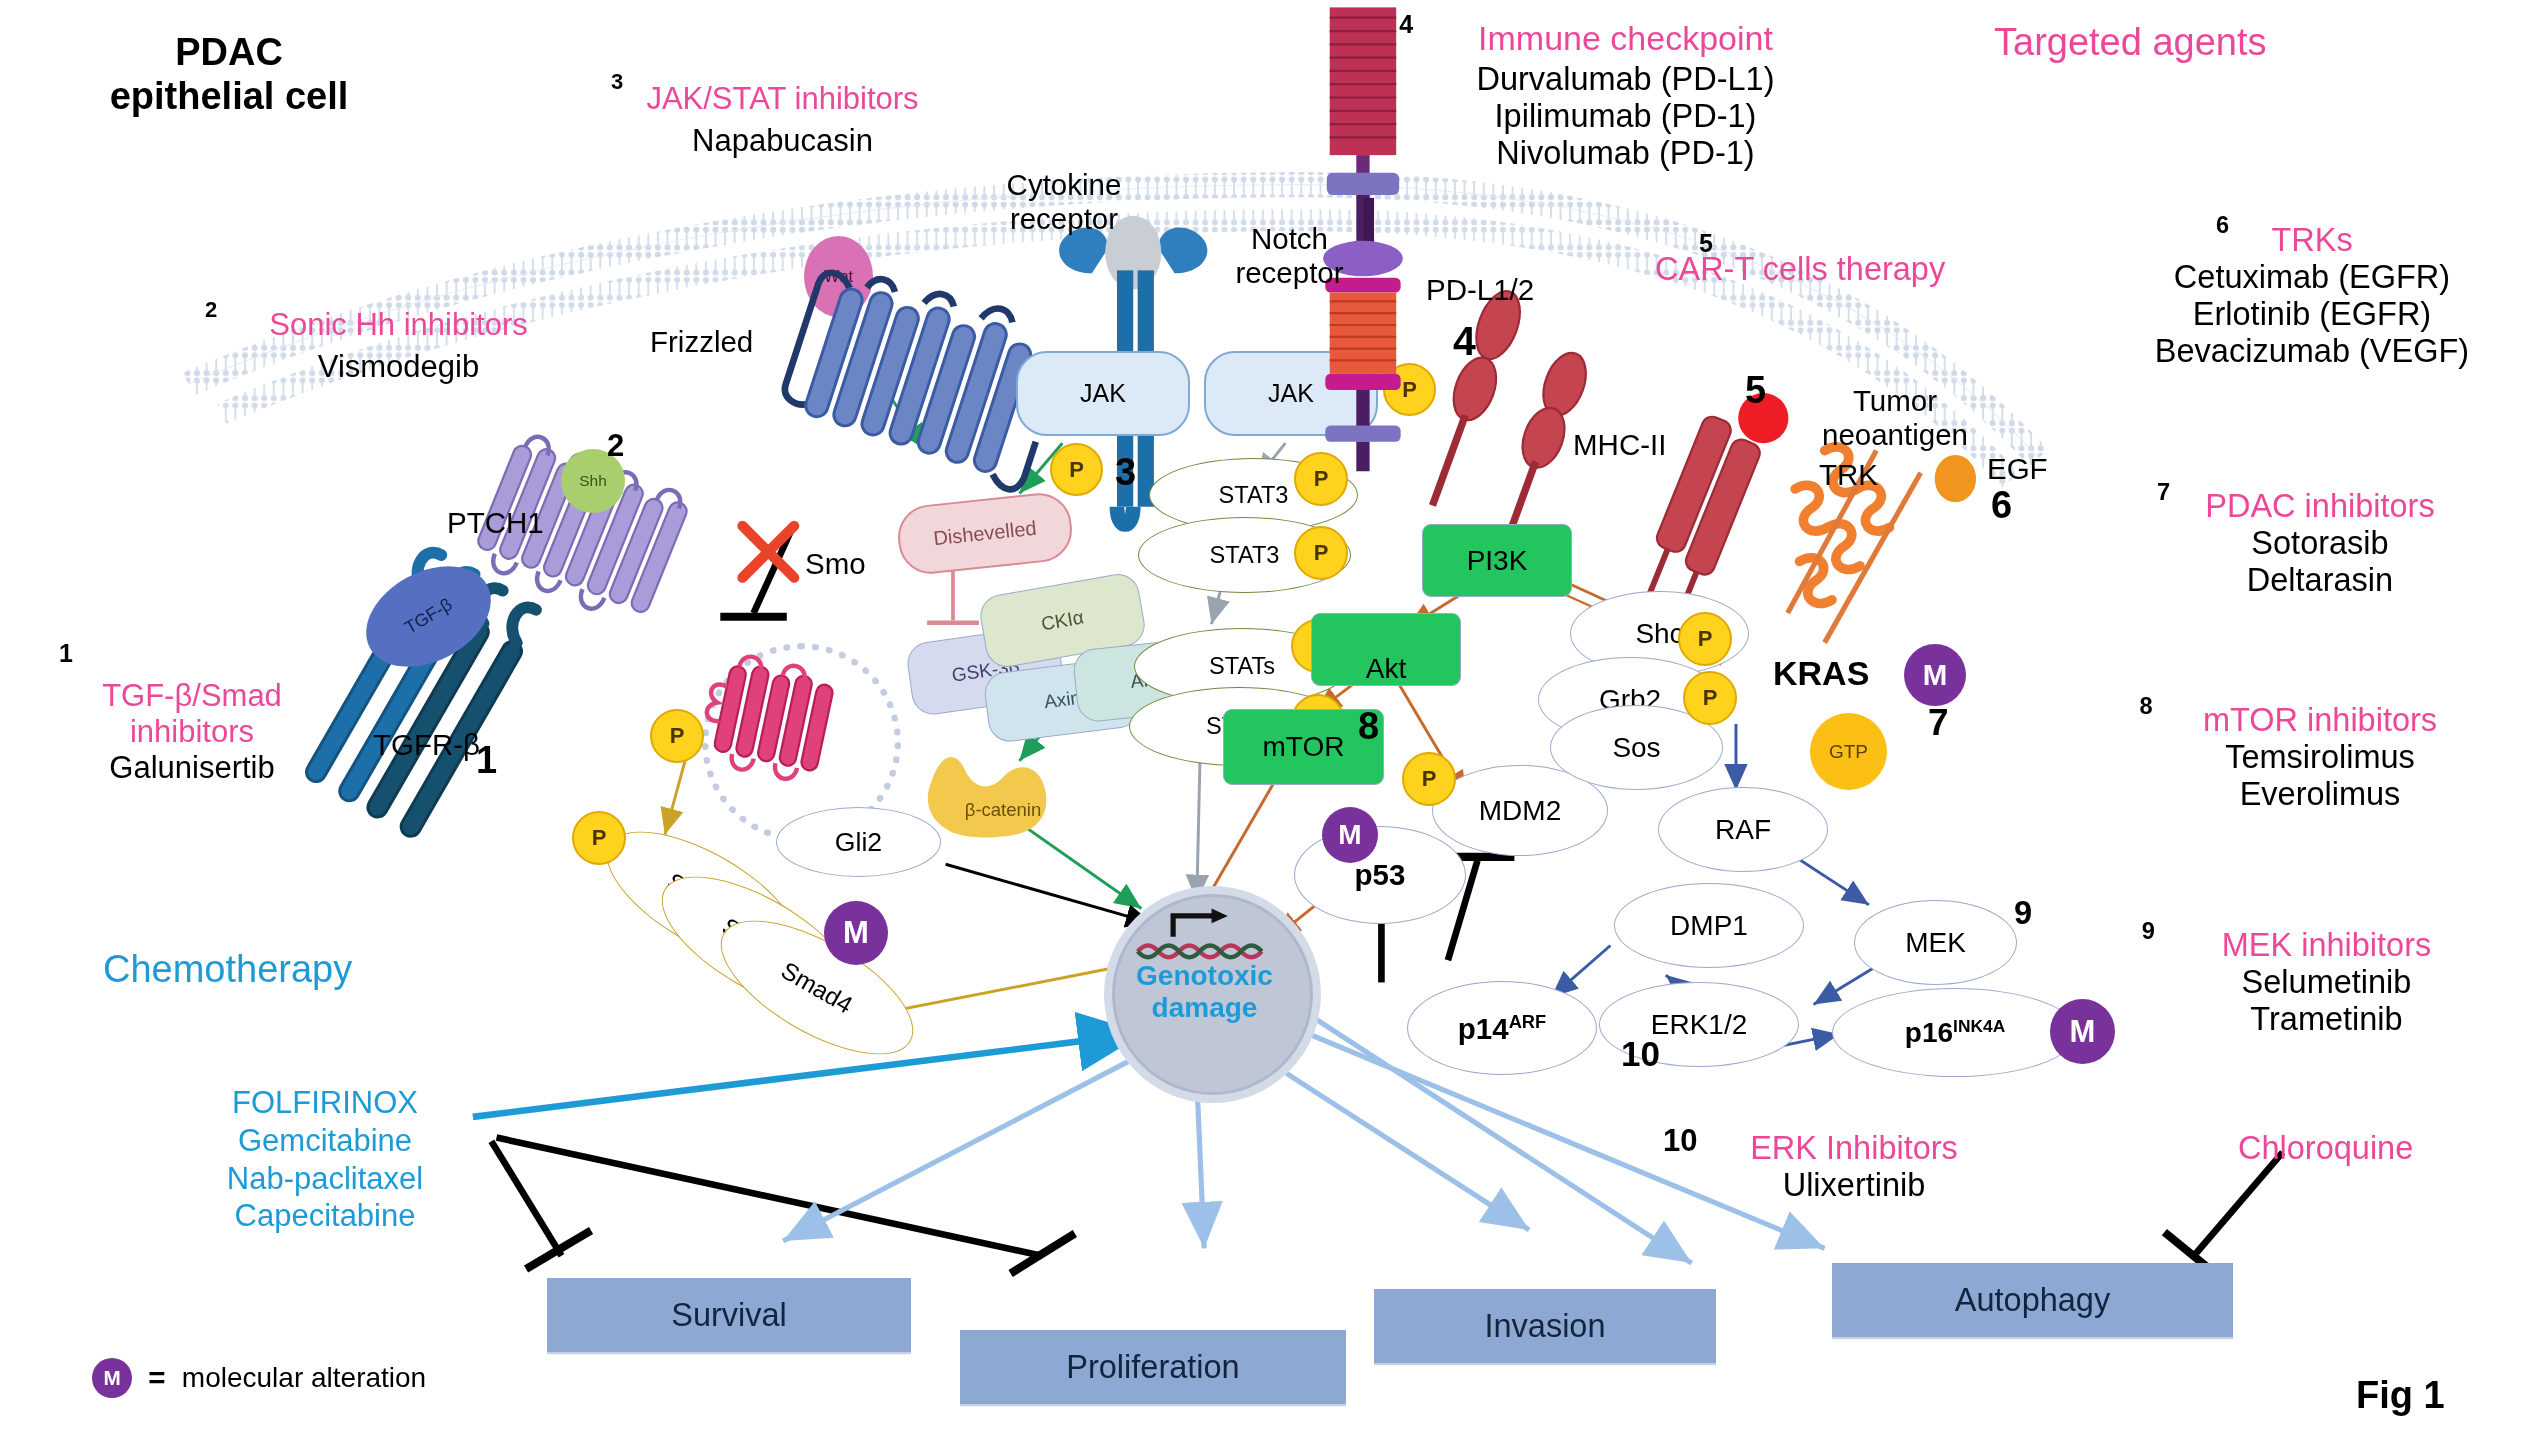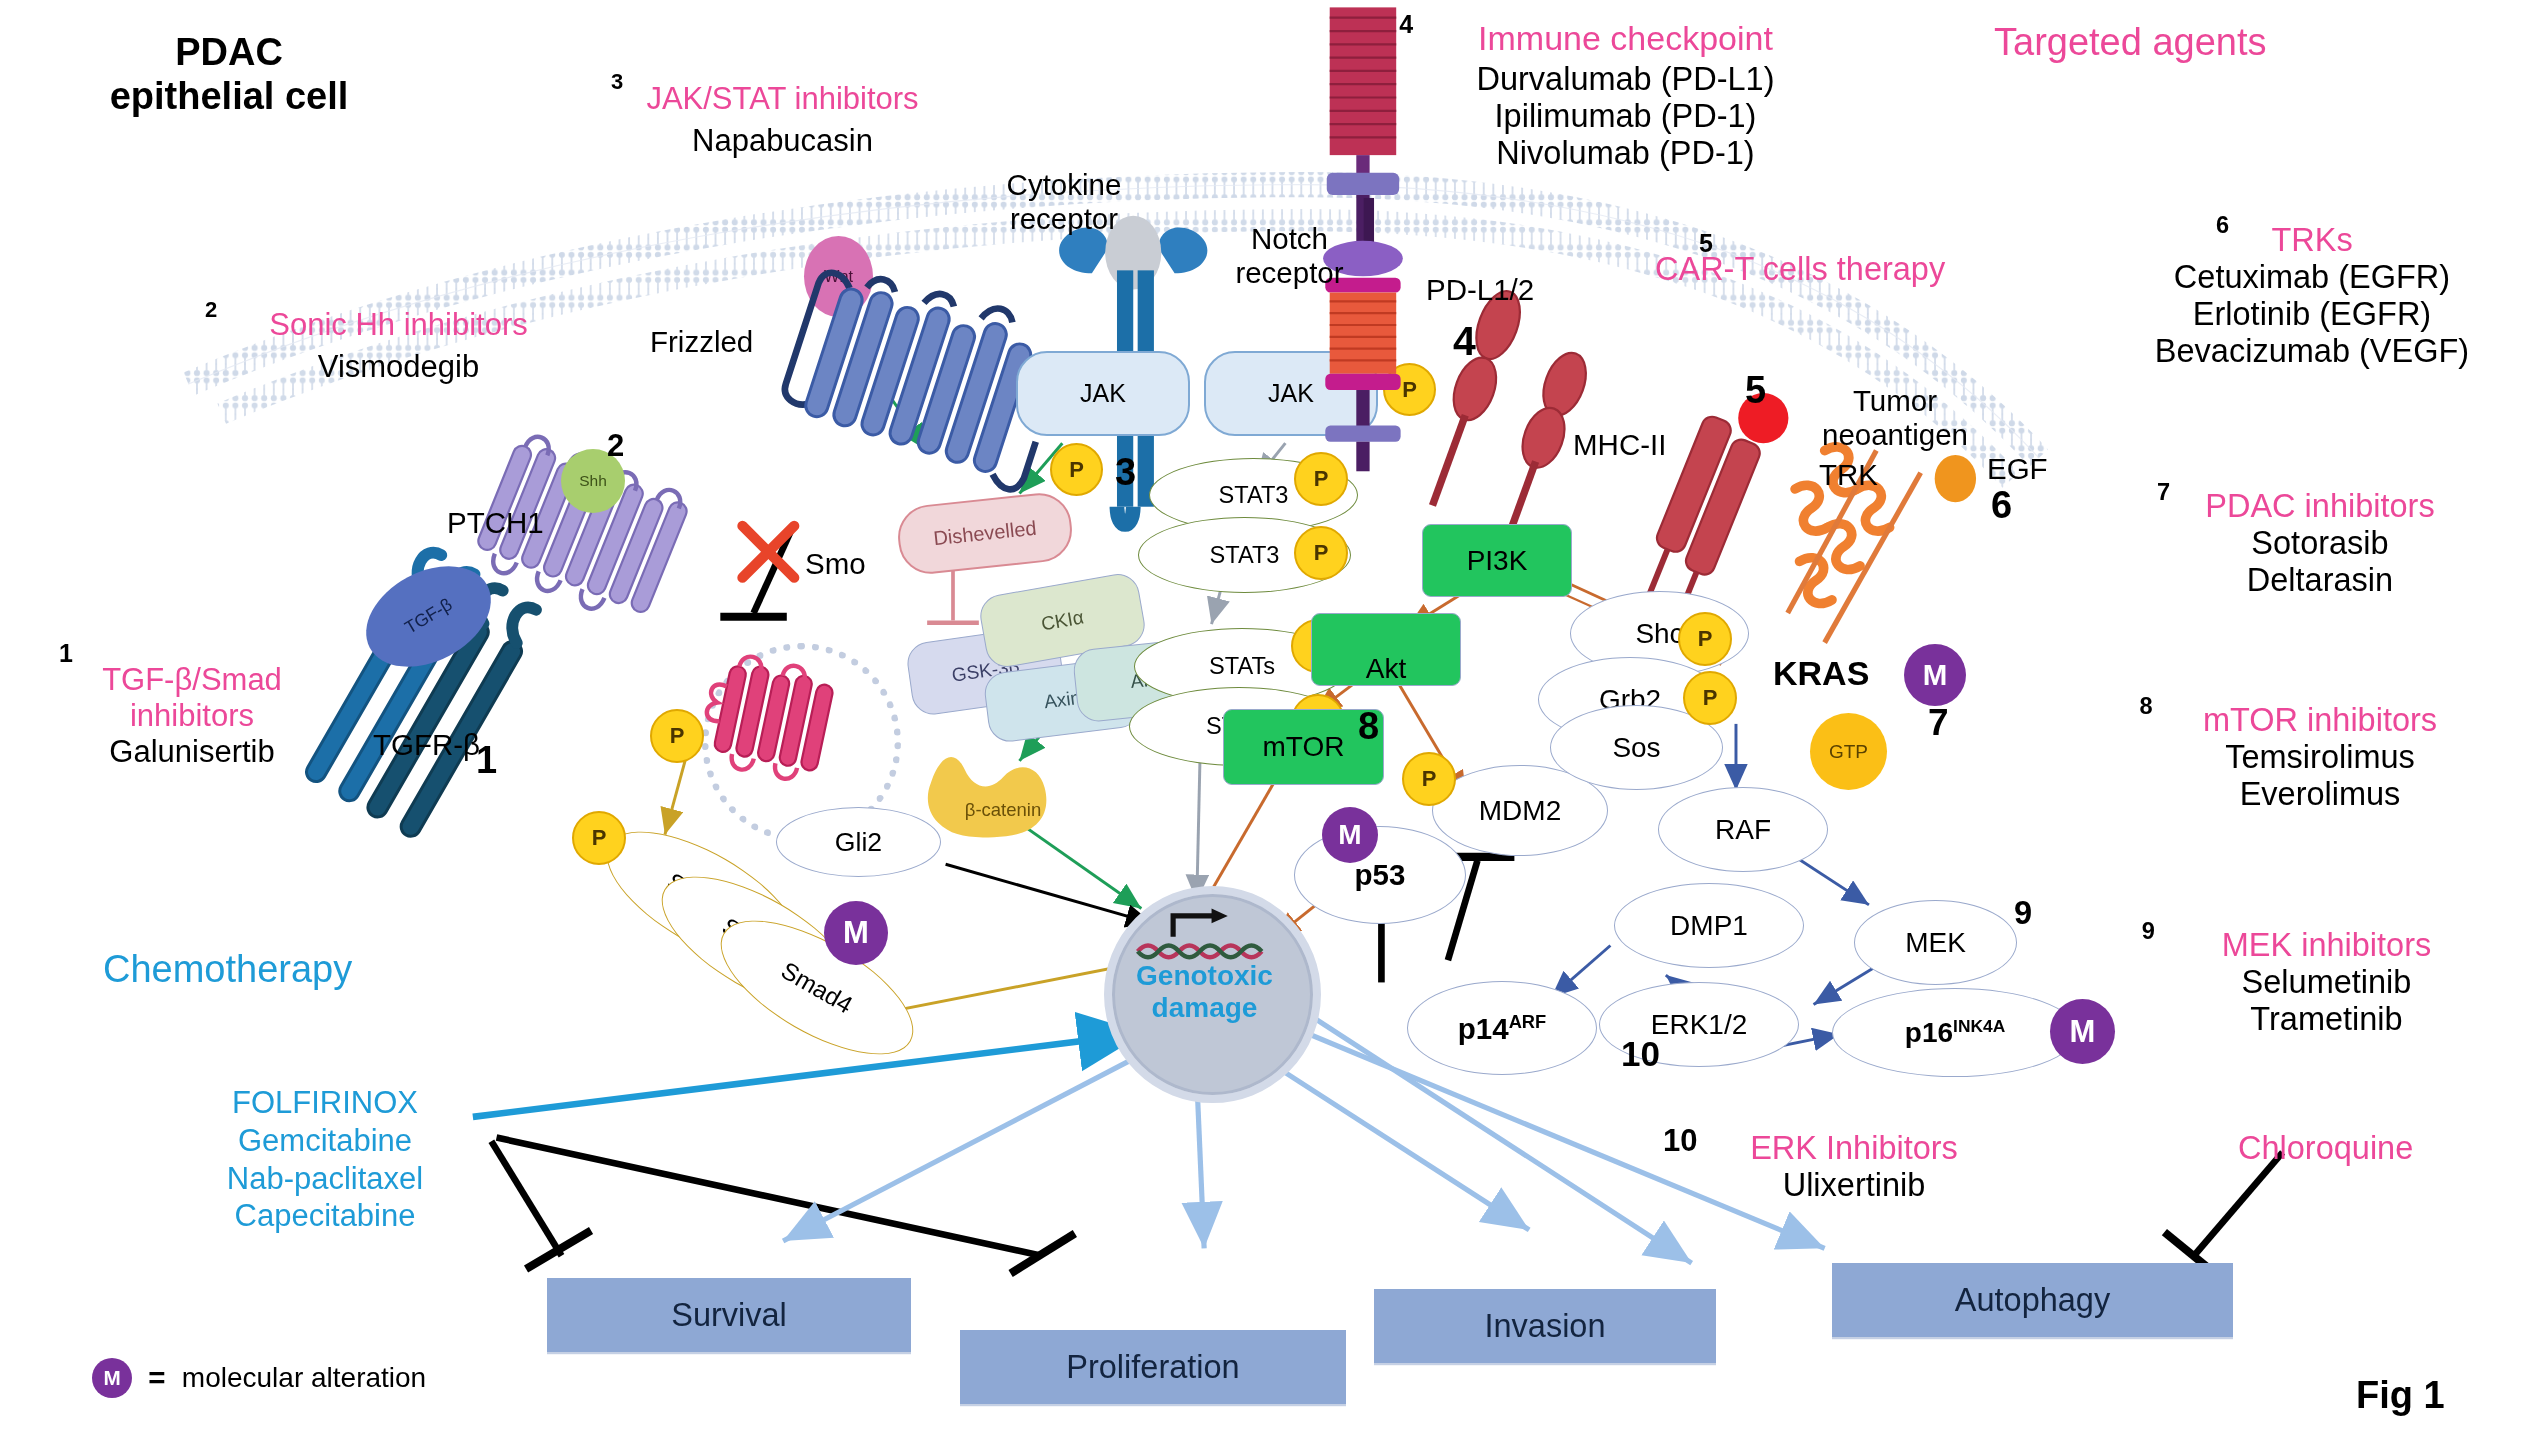--- a/index.html
+++ b/index.html
@@ -173,21 +173,21 @@
   <div class="abs ctr" style="left:177px;top:307px;width:443px;">
     <div style="position:relative;">
       <span class="b" style="position:absolute;left:28px;top:-10.3px;font-size:22px;">2</span>
       <span class="grn nw" style="font-size:31px;">Sonic Hh inhibitors</span>
     </div>
     <div style="font-size:31px;margin-top:5.9px;">Vismodegib</div>
   </div>
 
   <div class="abs ctr" style="left:37px;top:650px;width:310px;">
     <div class="abs b" style="left:22px;top:-11px;font-size:25px;">1</div>
-    <div class="grn nw" style="font-size:31px;margin-top:12px;">TGF-β/Smad</div>
+    <div class="grn nw" style="font-size:31px;margin-top:28px;">TGF-β/Smad</div>
     <div class="grn nw" style="font-size:31px;">inhibitors</div>
     <div style="font-size:31px;">Galunisertib</div>
   </div>
 
   <div class="abs ctr" style="left:1389px;top:19px;width:473px;">
     <div style="position:relative;">
       <span class="b" style="position:absolute;left:10.3px;top:-8.9px;font-size:25px;">4</span>
       <span class="grn nw" style="font-size:34px;">Immune checkpoint</span>
     </div>
     <div style="font-size:32.5px;margin-top:3px;">Durvalumab (PD-L1)</div>

